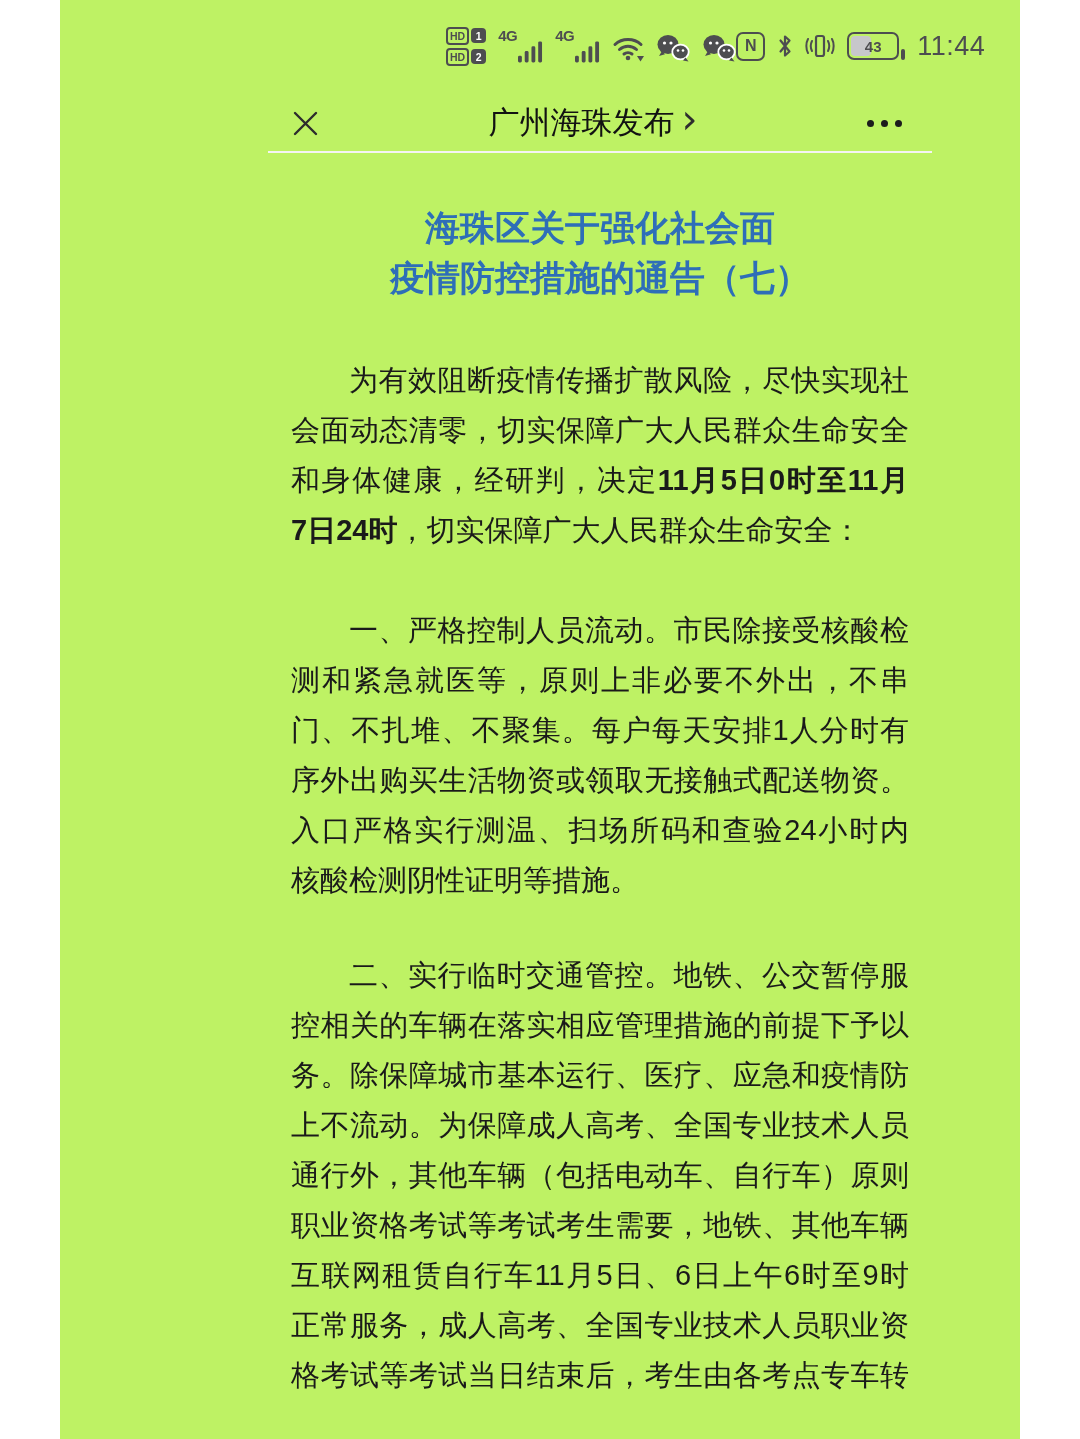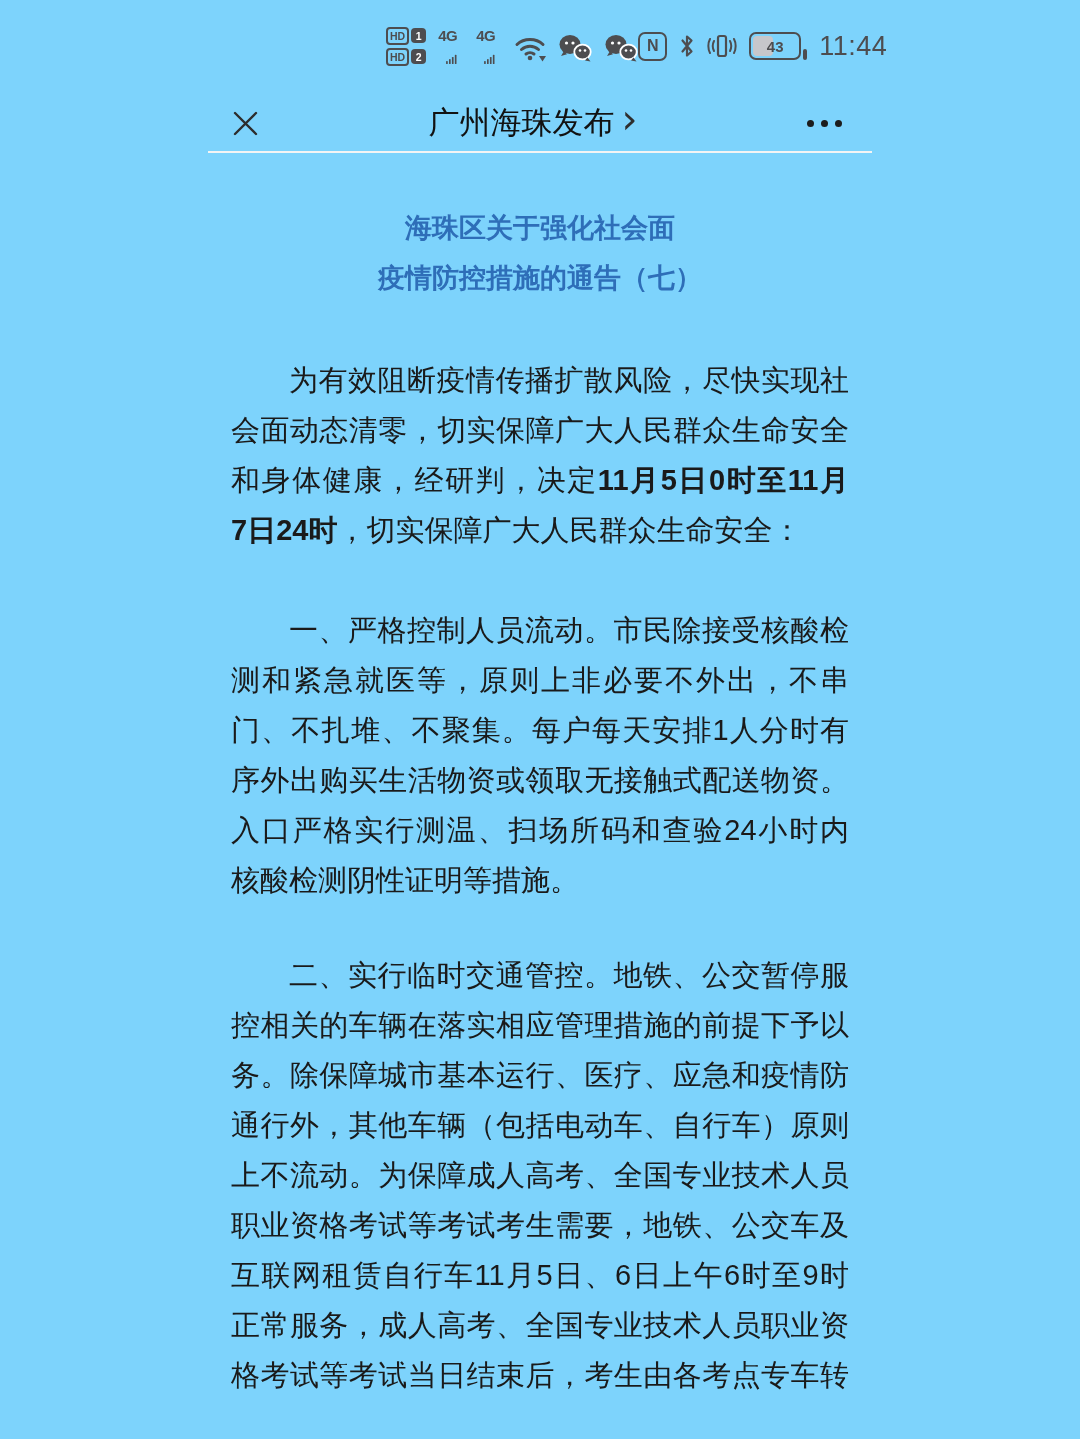--- a/index.html
+++ b/index.html
@@ -1,33 +1,33 @@
 <!DOCTYPE html>
 <html style="--title-blue: #2e6eb8; --body-text: #1a1a1a; --icon-gray: #4d4d50;"><head>
 <meta charset="utf-8">
 <style>
   html,body{margin:0;padding:0;background:#fff;}
   .screen{
-    position:relative;width:1080px;height:1439px;margin:0 auto;background:#7dd3fc;
+    position:relative;width:960px;height:1439px;margin:0 auto;background:#bef264;
     overflow:hidden;font-family:"Liberation Sans","DejaVu Sans",sans-serif;
   }
 
   
   .status-bar{
     position:absolute;left:386px;top:20px;width:456px;height:52px;
     display:flex;align-items:center;justify-content:space-between;
     color:var(--icon-gray,#4d4d50);
   }
   .sb-group{display:flex;align-items:center;gap:12px;}
   .hd-col{display:flex;flex-direction:column;gap:3px;}
   .hd{display:flex;align-items:center;gap:2px;}
   .hd-box{border:2px solid currentColor;border-radius:4px;font-size:10.5px;font-weight:700;line-height:12px;padding:1px 2px;}
   .hd-num{width:15px;height:15px;background:currentColor;border-radius:4px;display:flex;align-items:center;justify-content:center;}
   .hd-num b{color:#fff;font-size:10.5px;font-weight:700;}
-  .sim{display:flex;height:36px;flex-direction:column;}
+  .sim{display:flex;height:36px;}
   .net{font-size:15px;font-weight:700;line-height:15px;letter-spacing:-0.5px;}
   .bars{width:25px;height:24px;margin:11px 0 0 1px;}
   .wifi{width:32px;height:27px;margin-top:4px;}
   .chat{width:34px;height:28px;margin-top:3px;}
   .nfc{width:25px;height:25px;border:2.5px solid currentColor;border-radius:7px;display:flex;align-items:center;justify-content:center;font-size:16px;font-weight:700;}
   .bt{width:16px;height:26px;}
   .vib{width:30px;height:26px;}
   .batt-wrap{display:flex;align-items:flex-end;}
   .battery{position:relative;width:48px;height:24px;border:2px solid currentColor;border-radius:7px;display:flex;align-items:center;justify-content:center;}
   .battery .fill{position:absolute;left:2px;top:2px;bottom:2px;width:42%;background:#c7c7cb;border-radius:4px;}
@@ -44,21 +44,21 @@
   .close-btn{width:27px;height:27px;display:flex;align-items:center;justify-content:center;cursor:pointer;}
   .h-title{display:flex;align-items:center;gap:7px;cursor:pointer;}
   .h-title .name{font-size:31px;color:#121212;}
   .h-title .chev{font-size:40px;color:#2e2e2e;line-height:1;transform:translateY(-4px);font-family:"DejaVu Sans",sans-serif;}
   .more-btn{display:flex;align-items:center;gap:7px;cursor:pointer;padding:6px 0;}
   .more-btn i{width:7px;height:7px;border-radius:50%;background:#1c1c1c;}
 
   
   .article{position:absolute;left:231px;top:155px;width:618px;color:var(--body-text,#1a1a1a);}
   .art-title{margin-top:48px;}
-  .t-line{font-size:27px;line-height:50px;font-weight:700;color:var(--title-blue,#2e6eb8);text-align:center;}
+  .t-line{font-size:35px;line-height:50px;font-weight:700;color:var(--title-blue,#2e6eb8);text-align:center;}
   .para{margin-top:50px;}
   .para.first{margin-top:52px;}
   .para.last{margin-top:45px;}
   .line{
     font-size:29px;line-height:50px;height:50px;overflow:hidden;
     text-align:justify;text-align-last:justify;text-justify:inter-character;
     white-space:nowrap;
   }
   .line.indent{text-indent:58px;}
   .line.tl-left{text-align-last:left;}
@@ -203,22 +203,22 @@
       <div class="line"><span>门、不扎堆、不聚集。每户每天安排1人分时有</span></div>
       <div class="line"><span>序外出购买生活物资或领取无接触式配送物资。</span></div>
       <div class="line"><span>入口严格实行测温、扫场所码和查验24小时内</span></div>
       <div class="line tl-left"><span>核酸检测阴性证明等措施。</span></div>
     </div>
 
     <div class="para last">
       <div class="line indent"><span>二、实行临时交通管控。地铁、公交暂停服</span></div>
       <div class="line"><span>控相关的车辆在落实相应管理措施的前提下予以</span></div>
       <div class="line"><span>务。除保障城市基本运行、医疗、应急和疫情防</span></div>
+      <div class="line"><span>上不流动。为保障成人高考、全国专业技术人员</span></div>
       <div class="line"><span>通行外，其他车辆（包括电动车、自行车）原则</span></div>
-      <div class="line"><span>上不流动。为保障成人高考、全国专业技术人员</span></div>
-      <div class="line"><span>职业资格考试等考试考生需要，地铁、公交车及</span></div>
+      <div class="line"><span>职业资格考试等考试考生需要，地铁、其他车辆</span></div>
       <div class="line"><span>互联网租赁自行车11月5日、6日上午6时至9时</span></div>
       <div class="line"><span>正常服务，成人高考、全国专业技术人员职业资</span></div>
       <div class="line"><span>格考试等考试当日结束后，考生由各考点专车转</span></div>
     </div>
 
   </div>
 </div>
 
 </body></html>

